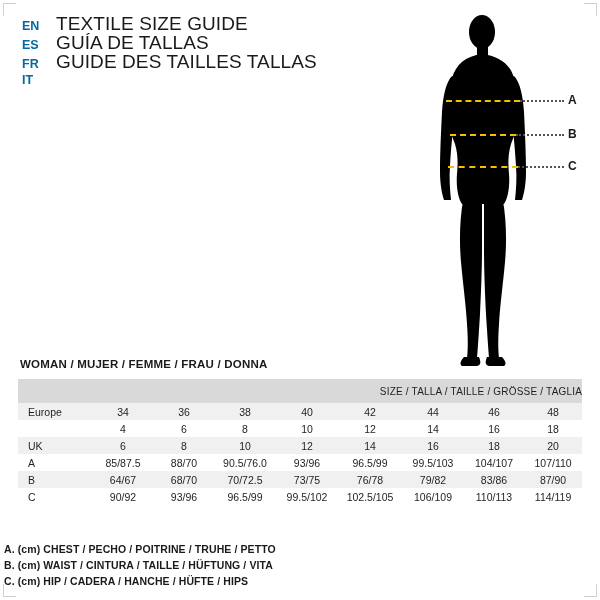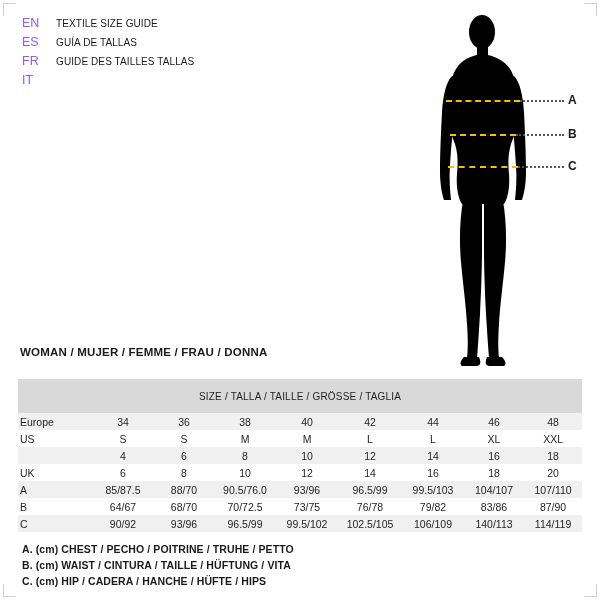--- a/index.html
+++ b/index.html
@@ -30,24 +30,25 @@
   .lang-row {
     display: flex;
     align-items: baseline;
     height: 19px;
     line-height: 19px;
   }
   .lang-code {
     width: 34px;
     flex: 0 0 34px;
     font-size: 12.5px;
-    color: #8b5cf6;
+    color: #0369a1;
+    font-weight: bold;
   }
   .lang-title {
-    font-size: 10px;
+    font-size: 19px;
     color: #1a1a1a;
     letter-spacing: 0.1px;
     text-align: right;
   }
 
   
   .figure {
     position: absolute;
     left: 400px;
     top: 8px;
@@ -72,21 +73,21 @@
   .lead-line {
     position: absolute;
     height: 0;
     border-top: 2px dotted #555;
   }
 
   
   .woman-caption {
     position: absolute;
     left: 20px;
-    top: 346px;
+    top: 358px;
     font-size: 11.5px;
     font-weight: bold;
     letter-spacing: 0.2px;
     color: #1a1a1a;
   }
 
   
   .size-table {
     position: absolute;
     left: 18px;
@@ -98,41 +99,41 @@
   }
   .size-table th, .size-table td {
     padding: 0;
     height: 17px;
     text-align: center;
     font-weight: normal;
     color: #1f1f1f;
   }
   .size-table thead th {
     background: #d9d9d9;
-    text-align: center;
+    text-align: right;
     font-size: 10px;
     letter-spacing: 0.2px;
-    height: 34px;
+    height: 24px;
   }
   .size-table tbody tr:nth-child(odd) {
     background: #f0f0f0;
   }
   .size-table tbody tr:nth-child(even) {
     background: #ffffff;
   }
   .size-table td.rowlabel {
     text-align: left;
-    padding-left: 2px;
+    padding-left: 10px;
     width: 74px;
   }
 
   
   .legend {
     position: absolute;
-    left: 22px;
+    left: 4px;
     top: 541px;
     width: 560px;
   }
   .legend-row {
     font-size: 10.5px;
     font-weight: bold;
     line-height: 16px;
     color: #1a1a1a;
     letter-spacing: 0.1px;
   }
@@ -279,31 +280,20 @@
         <td>34</td>
         <td>36</td>
         <td>38</td>
         <td>40</td>
         <td>42</td>
         <td>44</td>
         <td>46</td>
         <td>48</td>
       </tr>
       <tr>
-        <td class="rowlabel">US</td>
-        <td>S</td>
-        <td>S</td>
-        <td>M</td>
-        <td>M</td>
-        <td>L</td>
-        <td>L</td>
-        <td>XL</td>
-        <td>XXL</td>
-      </tr>
-      <tr>
         <td class="rowlabel"></td>
         <td>4</td>
         <td>6</td>
         <td>8</td>
         <td>10</td>
         <td>12</td>
         <td>14</td>
         <td>16</td>
         <td>18</td>
       </tr>
@@ -341,21 +331,21 @@
         <td>87/90</td>
       </tr>
       <tr>
         <td class="rowlabel">C</td>
         <td>90/92</td>
         <td>93/96</td>
         <td>96.5/99</td>
         <td>99.5/102</td>
         <td>102.5/105</td>
         <td>106/109</td>
-        <td>140/113</td>
+        <td>110/113</td>
         <td>114/119</td>
       </tr>
     </tbody>
   </table>
 
   <div class="legend">
     <div class="legend-row">A. (cm) CHEST / PECHO / POITRINE / TRUHE / PETTO</div>
     <div class="legend-row">B. (cm) WAIST / CINTURA / TAILLE / HÜFTUNG / VITA</div>
     <div class="legend-row">C. (cm) HIP / CADERA / HANCHE / HÜFTE / HIPS</div>
   </div>

